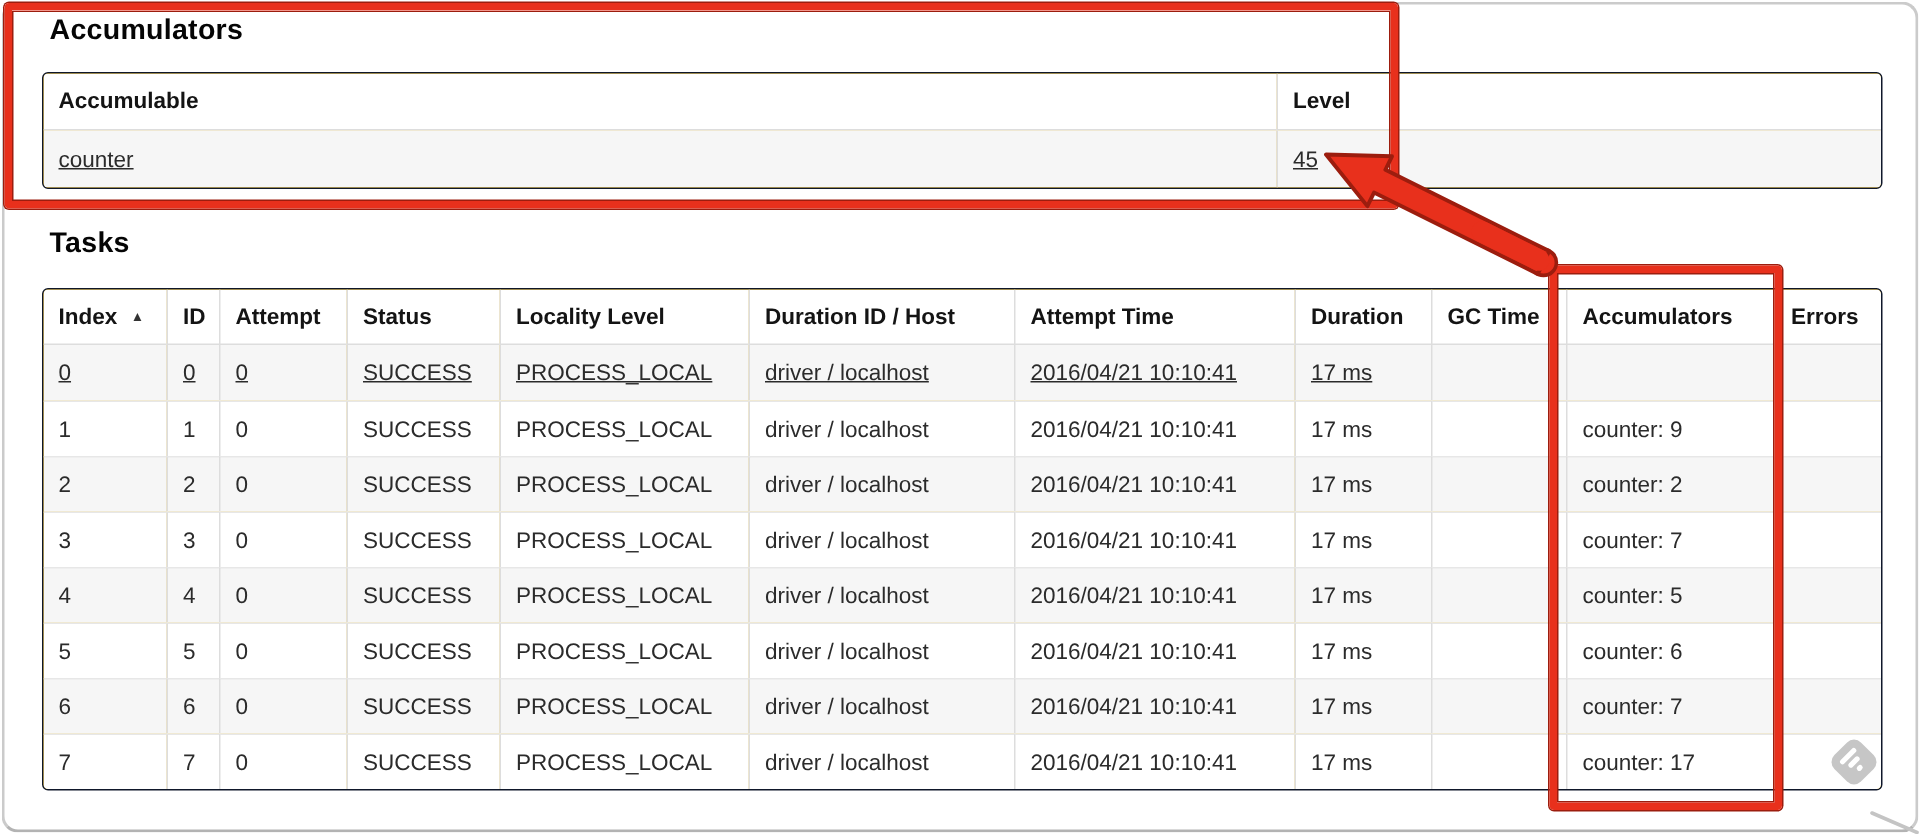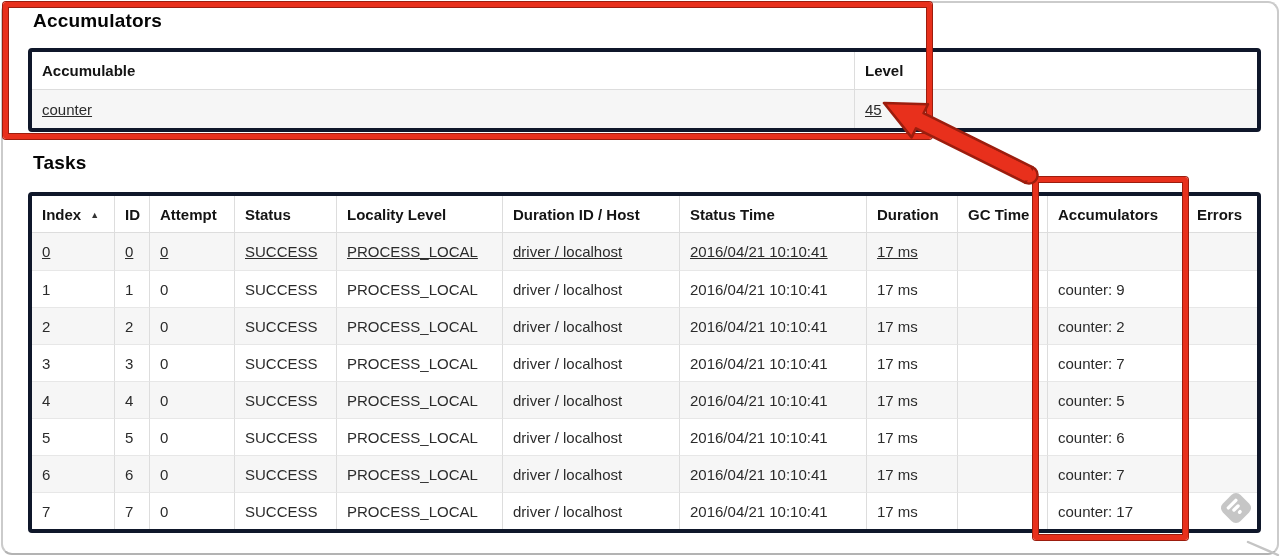--- a/index.html
+++ b/index.html
@@ -1,21 +1,21 @@
 <!DOCTYPE html>
 <html><head>
 <meta charset="utf-8">
 <style>
   html,body{margin:0;padding:0;background:#fff;}
   body{width:1280px;height:556px;position:relative;overflow:hidden;
        font-family:"Liberation Sans","DejaVu Sans",sans-serif;color:#2b2b2b;}
   .page{position:absolute;left:1px;top:1px;width:1274px;height:550px;
         border:2px solid #cbcbcb;border-bottom-color:#b3b3b3;border-radius:11px;background:#fff;}
   .section-title{position:absolute;font-size:19px;font-weight:bold;color:#050505;letter-spacing:.2px;}
-  .tbl-wrap{position:absolute;width:1225px;border:4px solid #0f172a;border-radius:4px;overflow:hidden;background:#eab308;}
+  .tbl-wrap{position:absolute;width:1225px;border:1px solid #0f172a;border-radius:4px;overflow:hidden;background:#eab308;}
   table{border-collapse:separate;border-spacing:0;table-layout:fixed;width:100%;}
   th,td{box-sizing:border-box;padding:0 10px;text-align:left;vertical-align:middle;
         overflow:hidden;white-space:nowrap;border-left:1px solid #ddd;}
   th:first-child,td:first-child{border-left:none;}
   th{font-size:15px;font-weight:bold;color:#141414;height:37px;border-bottom:1px solid #ddd;background:#fff;}
   td{font-size:15px;color:#2b2b2b;height:37px;border-top:1px solid #e7e7e7;}
   tbody tr:first-child td{border-top:none;text-decoration:underline;}
   tbody tr:nth-child(odd) td{background:#f6f6f6;}
   tbody tr:nth-child(even) td{background:#ffffff;}
   #acc-table th,#acc-table td{height:38px;}
@@ -76,21 +76,21 @@
         <col style="width:71px">
     </colgroup>
     <thead>
         <tr id="tasks-head-row">
           <th>Index<span class="sort-icon">▲</span></th>
           <th>ID</th>
           <th>Attempt</th>
           <th>Status</th>
           <th>Locality Level</th>
           <th>Duration ID / Host</th>
-          <th>Status Time</th>
+          <th>Attempt Time</th>
           <th>Duration</th>
           <th>GC Time</th>
           <th>Accumulators</th>
           <th>Errors</th>
         </tr>
       </thead>
     <tbody id="tasks-body">
         <tr>
           <td>0</td>
           <td>0</td>

